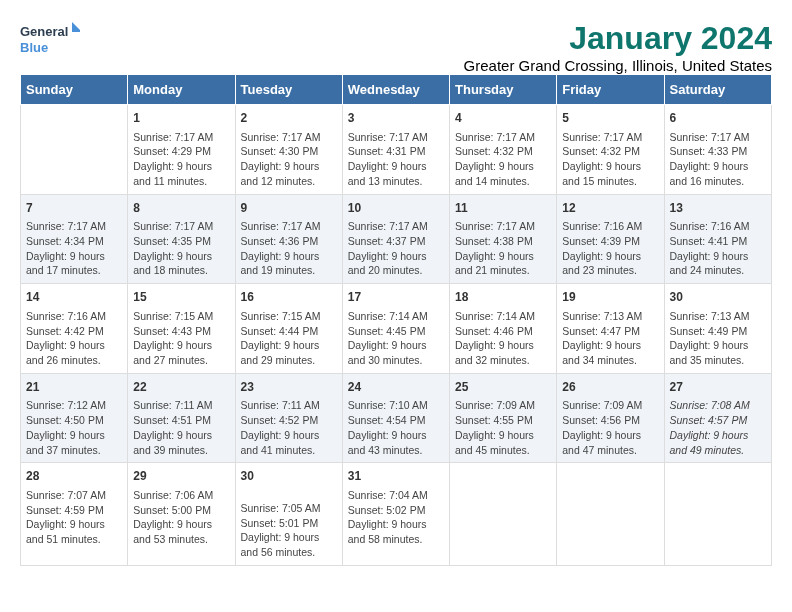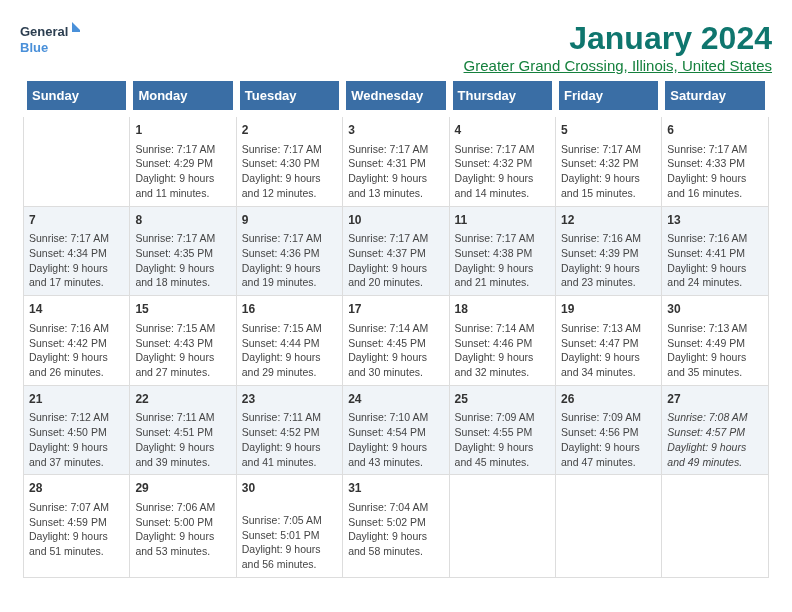--- a/index.html
+++ b/index.html
@@ -23,38 +23,37 @@
     .title-area {
       text-align: right;
     }
     .main-title {
       font-size: 32px;
       font-weight: bold;
       color: #0f766e;
     }
     .subtitle {
       font-size: 15px;
-      color: #15803d;
-      text-decoration: underline;
+      color: #000000;
     }
     table {
       width: 100%;
       border-collapse: collapse;
       font-size: 11px;
     }
     thead tr {
       background-color: #3a6ea5;
       color: #fff;
     }
     thead th {
       padding: 7px 5px;
       text-align: left;
       font-size: 13px;
       font-weight: bold;
-      border: 7px solid #ffffff;
+      border: 1px solid #ffffff;
     }
     tbody tr {
       border-bottom: 1px solid #ccc;
     }
     tbody tr:nth-child(odd) {
       background: #fff;
     }
     tbody tr:nth-child(even) {
       background: #f0f4f8;
     }

